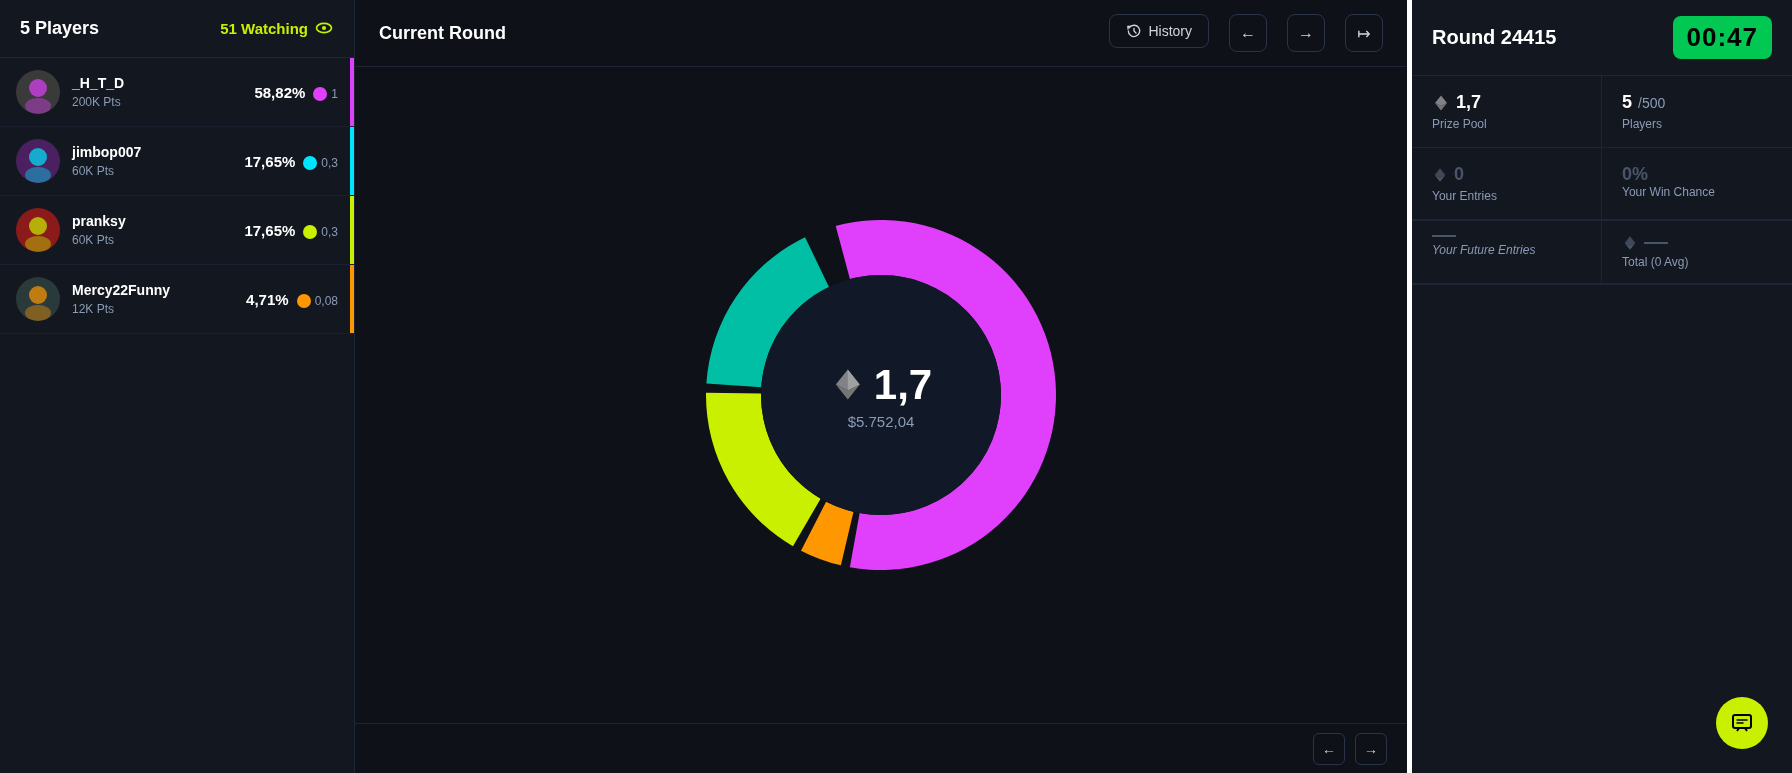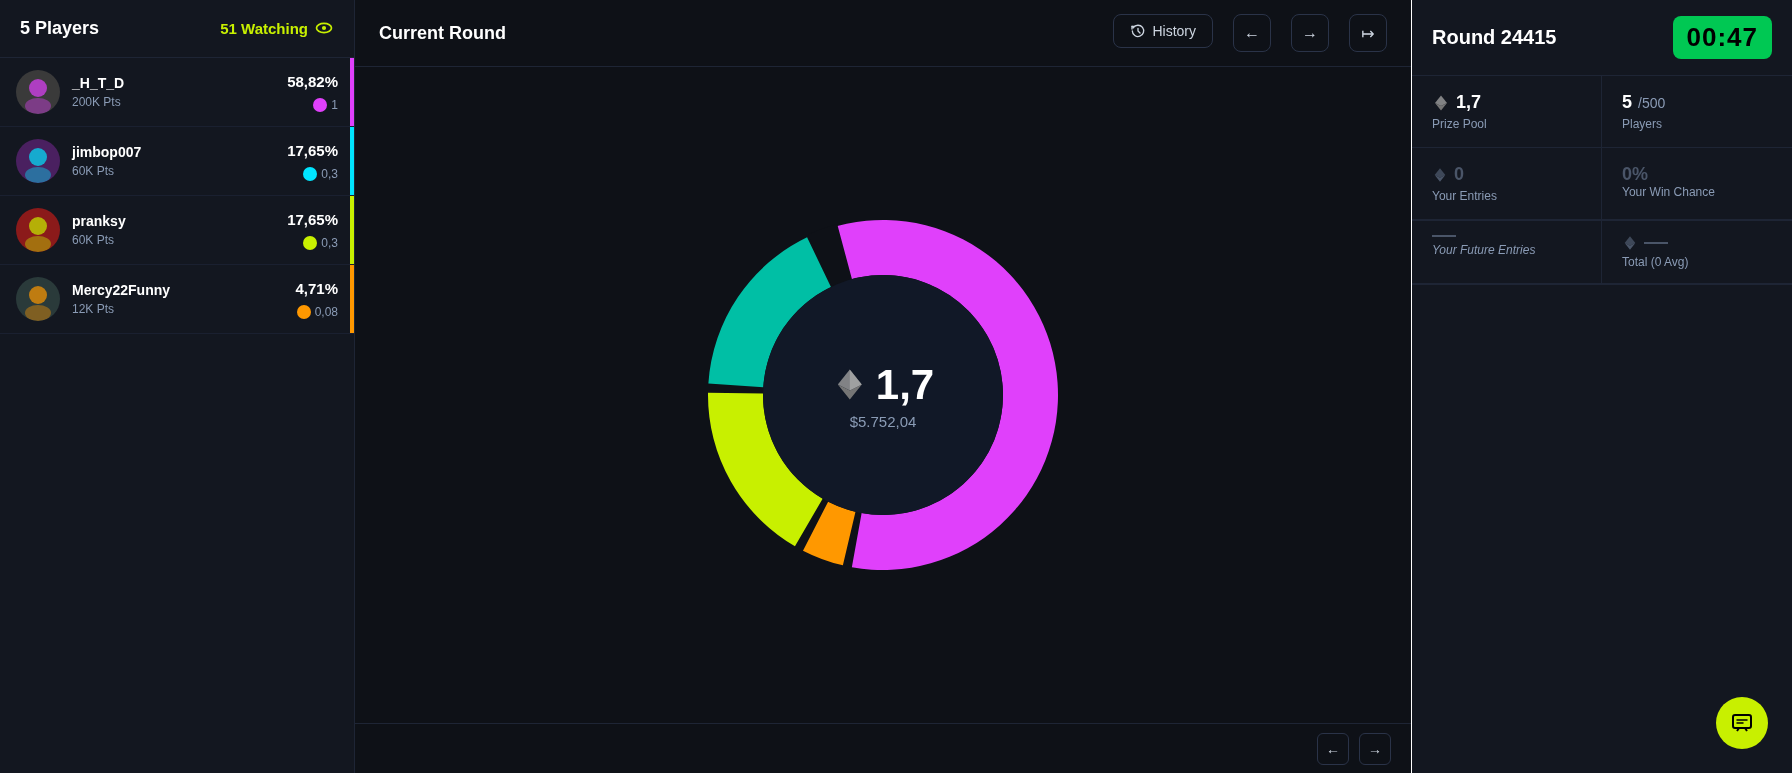--- a/index.html
+++ b/index.html
@@ -78,21 +78,20 @@
       font-weight: 600;
       color: #fff;
       margin-bottom: 4px;
     }
     .player-pts {
       font-size: 12px;
       color: #8a9bb5;
     }
     .player-right {
       display: flex;
-      flex-direction: column;
       align-items: flex-end;
       gap: 8px;
     }
     .player-pct {
       font-size: 15px;
       font-weight: 700;
       color: #fff;
     }
     .player-eth {
       display: flex;
@@ -113,21 +112,21 @@
       bottom: 0;
       width: 4px;
     }
 
     
     .middle-panel {
       flex: 1;
       display: flex;
       flex-direction: column;
       background: #0e1117;
-      border-right: 1px solid #ffffff;
+      border-right: 5px solid #ffffff;
     }
     .middle-header {
       display: flex;
       justify-content: space-between;
       align-items: center;
       padding: 14px 24px;
       border-bottom: 1px solid #1e2535;
     }
     .current-round-label {
       font-size: 18px;

